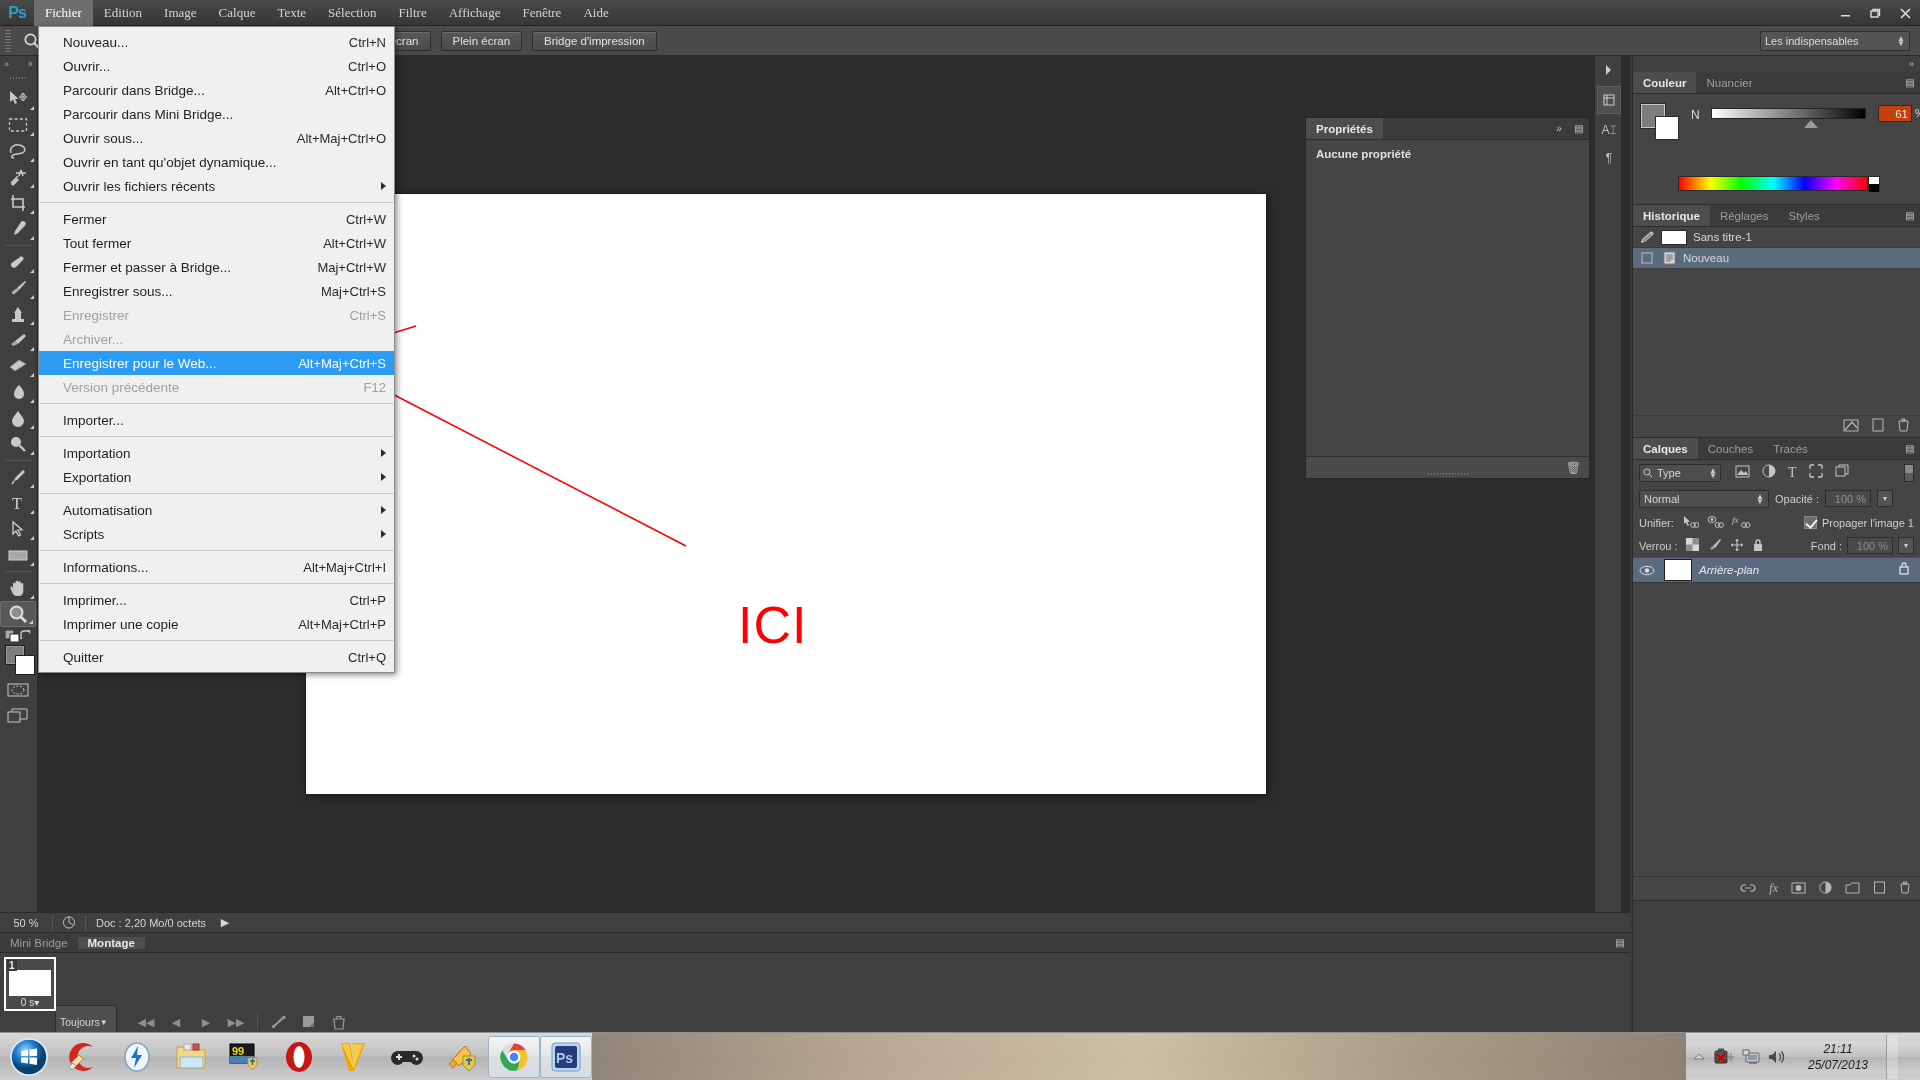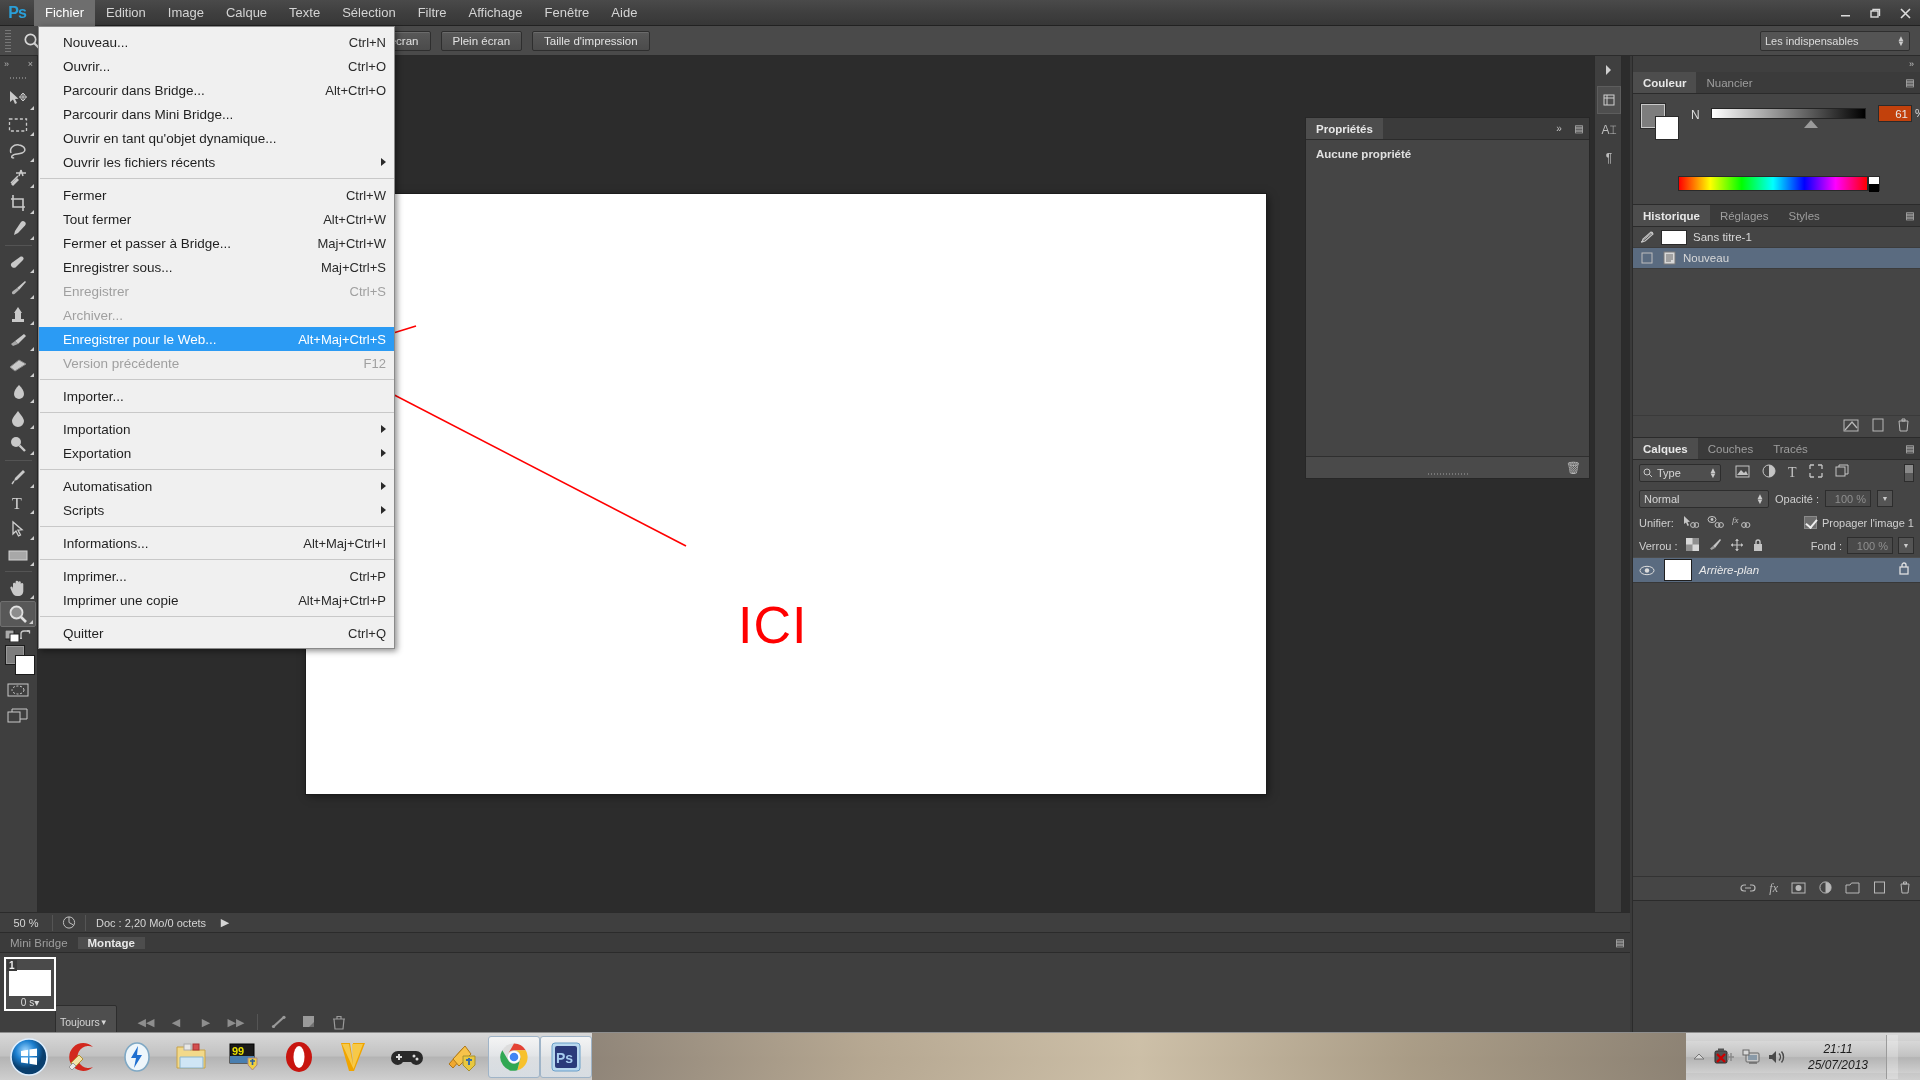--- a/index.html
+++ b/index.html
@@ -19,21 +19,21 @@
     border-bottom: 1px solid #222;
     display: flex; align-items: center;
   }
   .ps-logo {
     width: 34px; height: 26px; display: flex; align-items: center; justify-content: center;
     color: #2a9fd8; font-weight: bold; font-size: 16px; letter-spacing: -1px;
   }
   .menubar { display: flex; align-items: stretch; height: 26px; }
   .menubar-item {
     padding: 0 11px; display: flex; align-items: center;
-    font-size: 13px; color: #d4d4d4; height: 26px;
+    font-size: 13px; color: #d4d4d4; height: 26px; font-family: Liberation Serif, serif;
   }
   .menubar-item.active { background: #6e6e6e; color: #fff; }
   .win-buttons {
     position: absolute; right: 0; top: 0; height: 26px; display: flex;
   }
   .win-btn {
     width: 30px; height: 26px; display: flex; align-items: center; justify-content: center;
     color: #d8d8d8; font-size: 13px;
   }
   .win-btn svg { display:block; }
@@ -387,21 +387,21 @@
         </svg>
     </div>
     <div class="opt-sep"></div>
     <div class="opt-check">
       <div class="checkbox checked"></div>
       <span class="opt-label">Zoom variable</span>
     </div>
     <div class="opt-btn">Taille réelle des pixels</div>
     <div class="opt-btn">Adapter à l'écran</div>
     <div class="opt-btn">Plein écran</div>
-    <div class="opt-btn">Taille d'impression</div>
+    <div class="opt-btn">Bridge d'impression</div>
     <div class="workspace-select">
       <span class="ws-label">Les indispensables</span>
       <span class="spinner-arrows">▲<br>▼</span>
     </div>
   </div>
 
   <div class="toolbox">
     <div class="toolbox-head">
       <span>»</span>
       <span>×</span>
@@ -925,20 +925,24 @@
         <span class="sc">Ctrl+O</span>
       </div>
       <div class="mi">
         <span class="lbl">Parcourir dans Bridge...</span>
         <span class="sc">Alt+Ctrl+O</span>
       </div>
       <div class="mi">
         <span class="lbl">Parcourir dans Mini Bridge...</span>
       </div>
       <div class="mi">
+        <span class="lbl">Ouvrir sous...</span>
+        <span class="sc">Alt+Maj+Ctrl+O</span>
+      </div>
+      <div class="mi">
         <span class="lbl">Ouvrir en tant qu'objet dynamique...</span>
       </div>
       <div class="mi">
         <span class="lbl">Ouvrir les fichiers récents</span>
         <span class="submenu-arrow"></span>
       </div>
       <div class="mi-sep"></div>
       <div class="mi">
         <span class="lbl">Fermer</span>
         <span class="sc">Ctrl+W</span>

